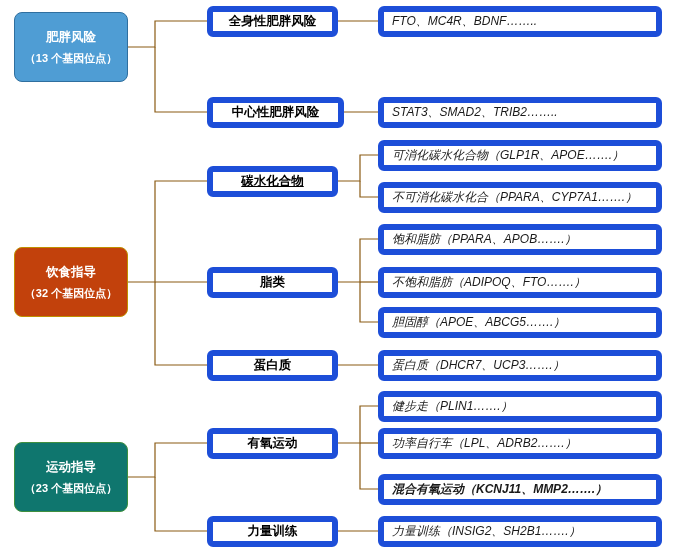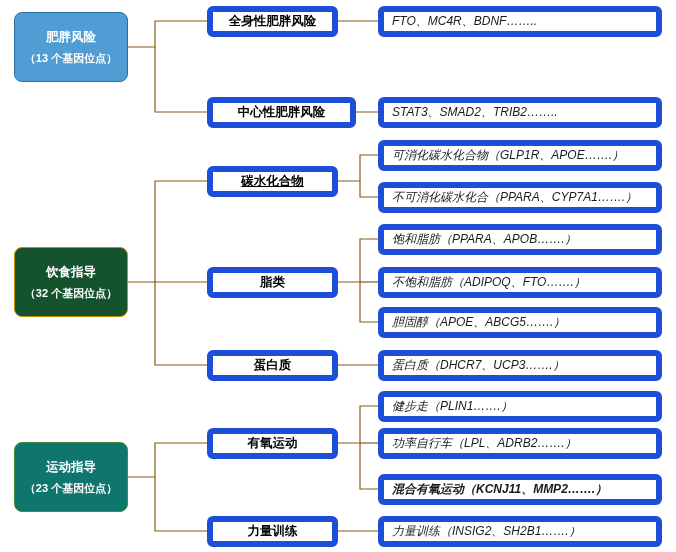--- a/index.html
+++ b/index.html
@@ -56,21 +56,21 @@
     font-size: 11px;
     font-weight: bold;
     line-height: 1.3;
     margin-top: 6px;
   }
   .root.blue {
     background: #4f9dd4;
     border-color: #2f6f9f;
   }
   .root.yellow {
-    background: #14532d;
+    background: #c2410c;
     border-color: #c08f00;
   }
   .root.green {
     background: #0f766e;
     border-color: #3f8f3f;
   }
   
   .mid {
     font-size: 12.5px;
     font-weight: bold;
@@ -135,21 +135,21 @@
     <div class="sub">（32 个基因位点）</div>
   </div>
 
   <div class="node root green" style="left:14px; top:442px; width:114px; height:70px;">
     <div class="title">运动指导</div>
     <div class="sub">（23 个基因位点）</div>
   </div>
 
   <div class="node mid" style="left:207px; top:6px; width:131px; height:31px;">全身性肥胖风险</div>
 
-  <div class="node mid" style="left:207px; top:97px; width:149px; height:31px;">中心性肥胖风险</div>
+  <div class="node mid" style="left:207px; top:97px; width:137px; height:31px;">中心性肥胖风险</div>
 
   <div class="node mid" style="left:207px; top:166px; width:131px; height:31px;text-decoration:underline;">碳水化合物</div>
 
   <div class="node mid" style="left:207px; top:267px; width:131px; height:31px;">脂类</div>
 
   <div class="node mid" style="left:207px; top:350px; width:131px; height:31px;">蛋白质</div>
 
   <div class="node mid" style="left:207px; top:428px; width:131px; height:31px;">有氧运动</div>
 
   <div class="node mid" style="left:207px; top:516px; width:131px; height:31px;">力量训练</div>

